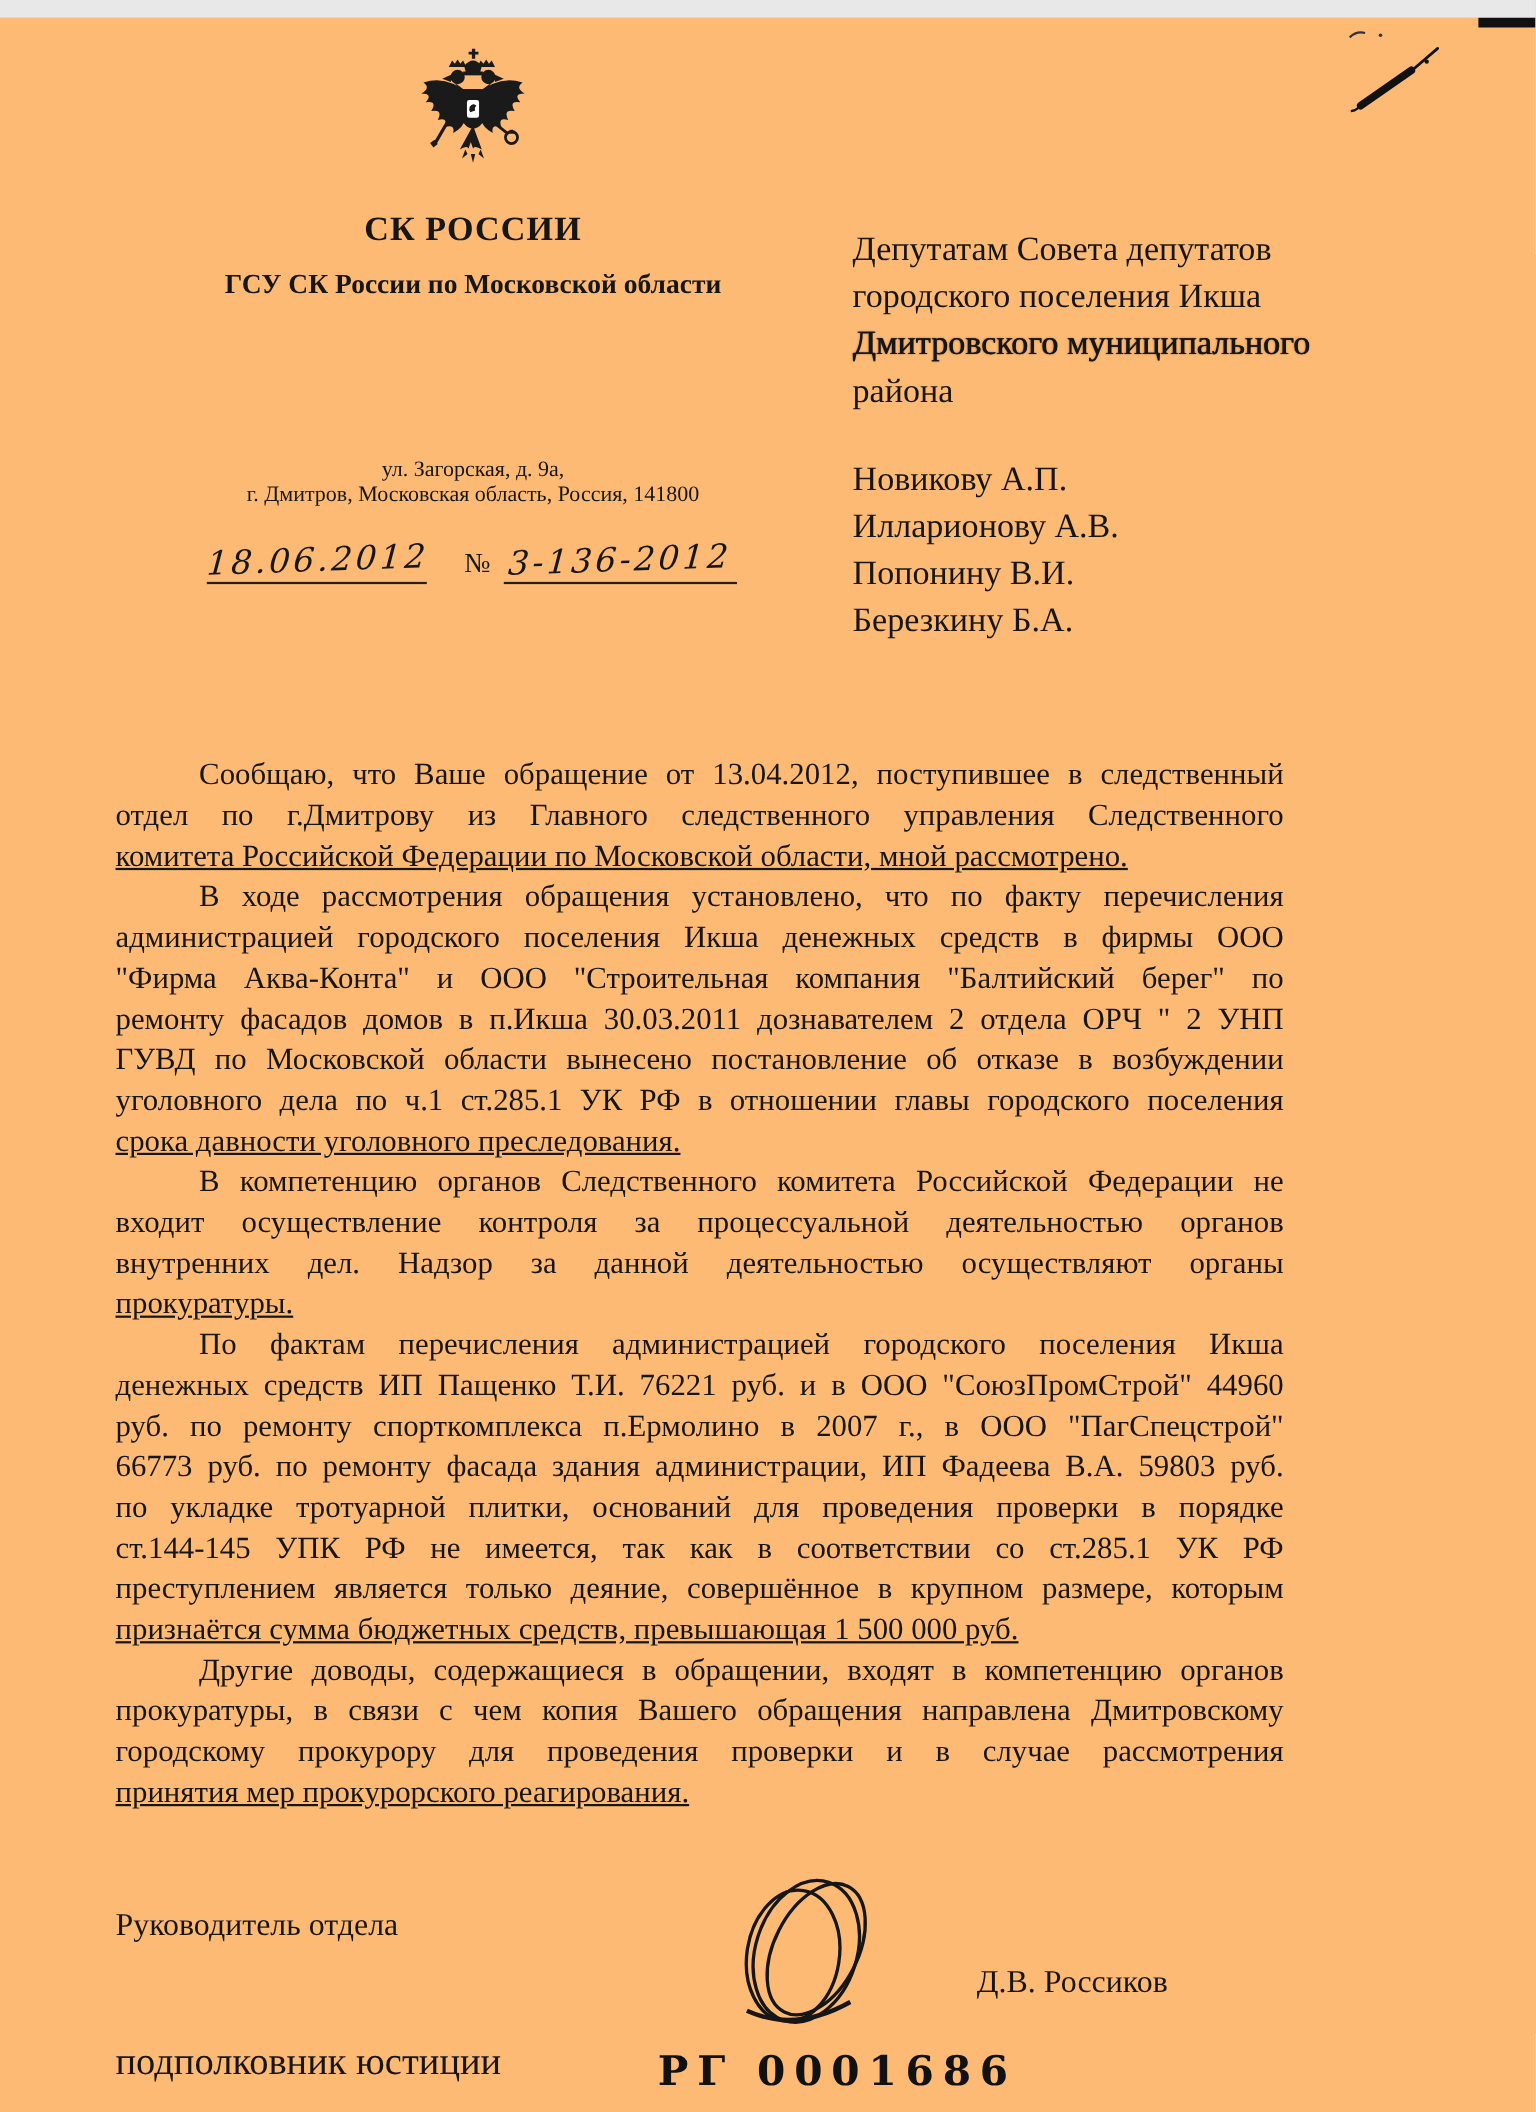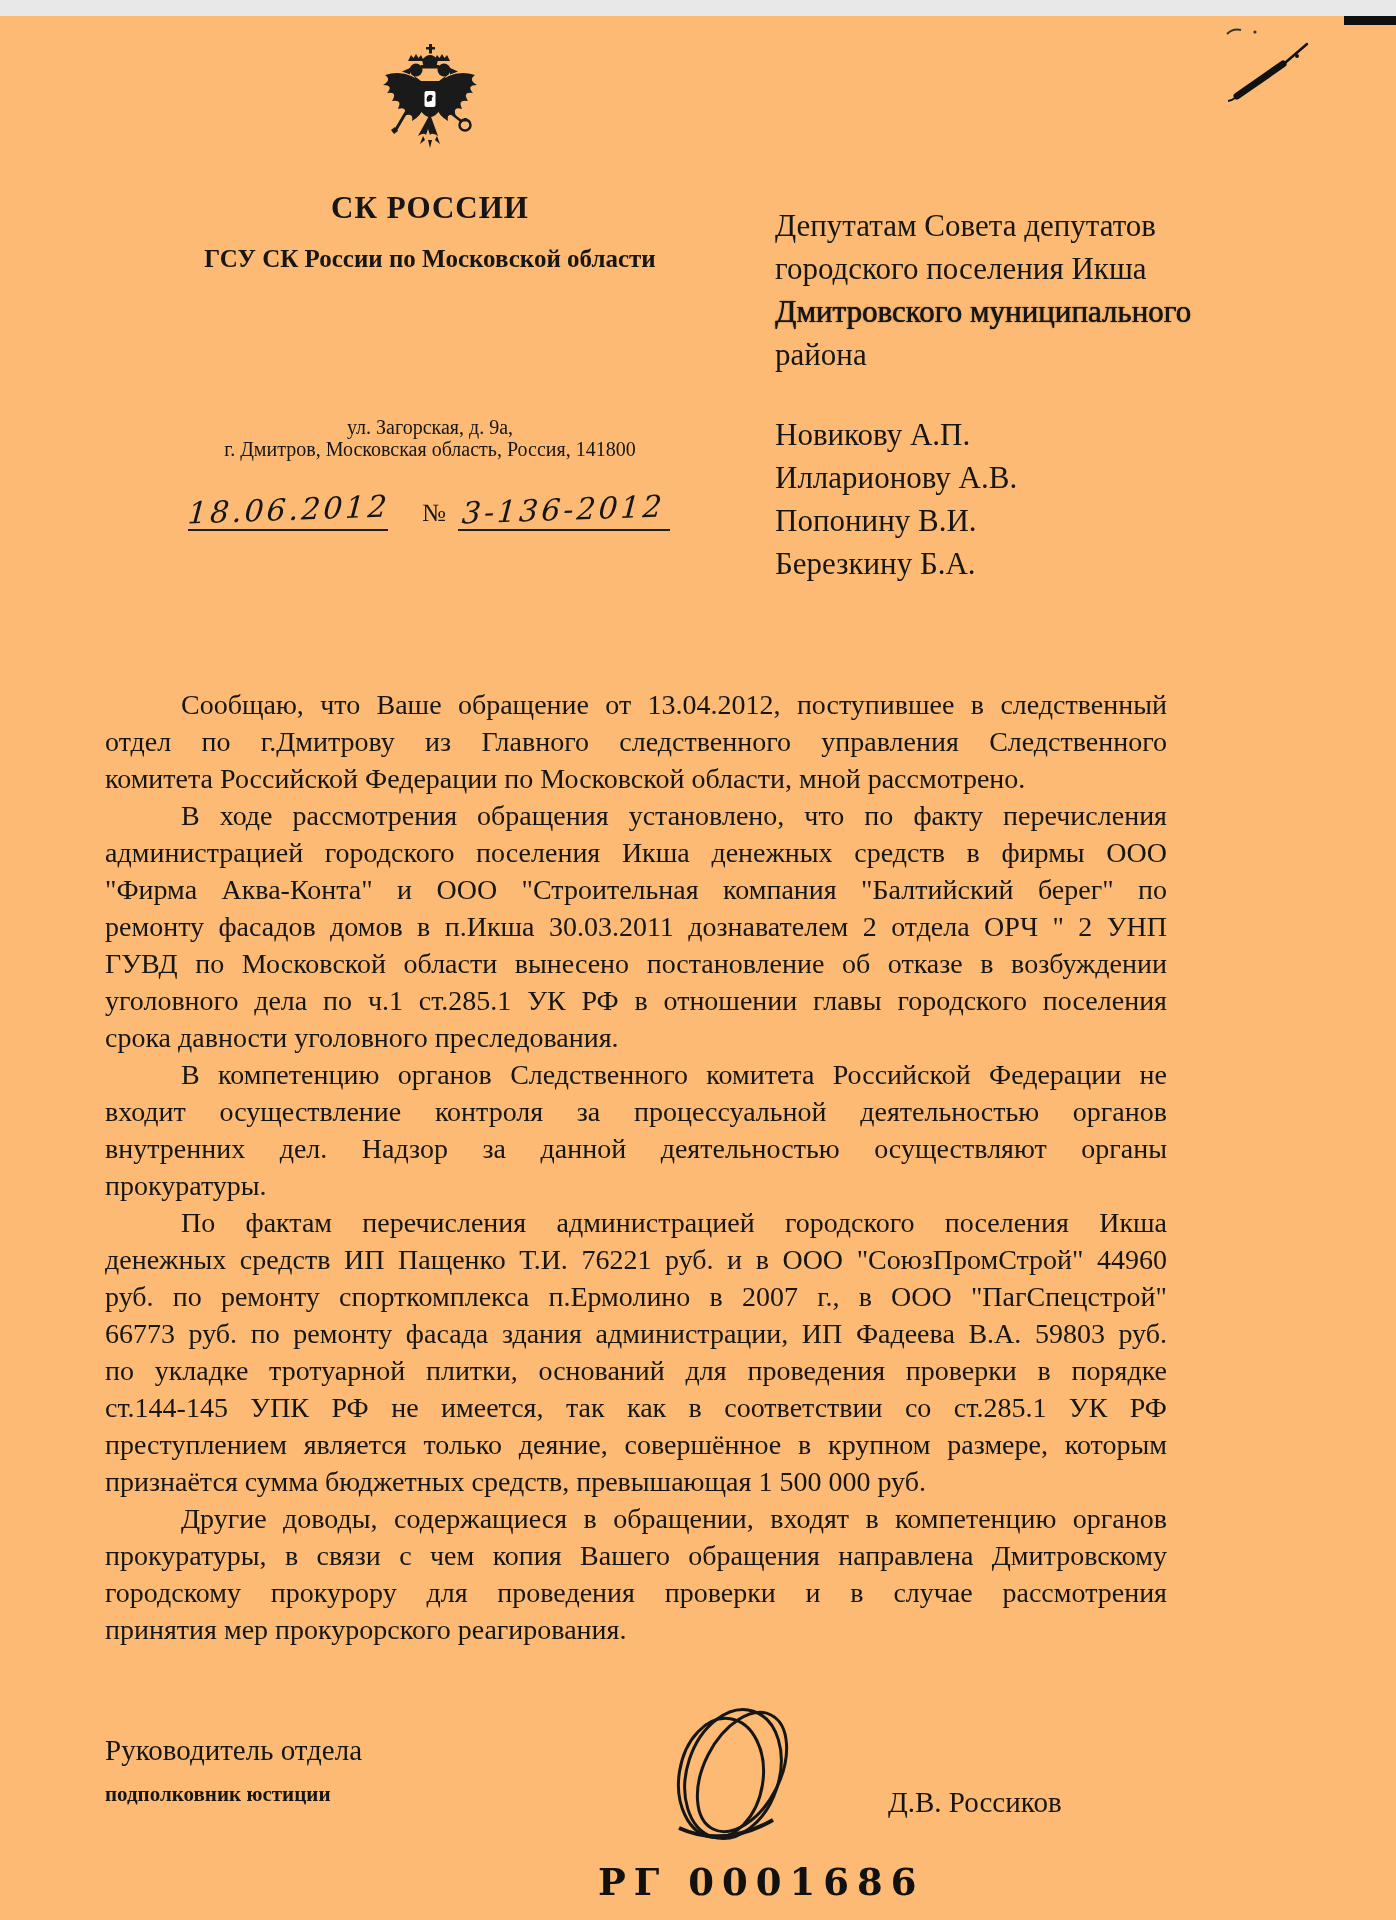--- a/index.html
+++ b/index.html
@@ -25,24 +25,24 @@
   .no-sign{font-size:25px;margin-left:34px;margin-right:0;padding-bottom:4px;}
   
   .addressee{position:absolute;left:775px;top:188px;width:400px;font-size:31px;line-height:43px;}
   .addressee div{white-space:nowrap;}
   .addr-smudged{text-shadow:0.6px 0 0 currentColor, 0 0 2px rgba(0,0,0,0.45);}
   .addressee-names{margin-top:37px;}
   
   .body-text{position:absolute;left:105px;top:670px;width:1062px;font-size:28px;line-height:37px;}
   .ln{text-align:justify;text-align-last:justify;white-space:normal;}
   .ln.first{padding-left:76px;}
-  .ln.last{text-align-last:left;}
+  .ln.last{text-align-last:left;text-decoration:underline;}
   
   .sig-title1{position:absolute;left:105px;top:1718px;font-size:29px;}
-  .sig-title2{position:absolute;left:105px;top:1766px;font-size:21px;font-weight:bold;}
+  .sig-title2{position:absolute;left:105px;top:1838px;font-size:35px;}
   .signature-svg{position:absolute;left:645px;top:1686px;width:175px;height:160px;}
   .sig-name{position:absolute;left:888px;top:1770px;font-size:29px;white-space:nowrap;}
   .stamp{
     position:absolute;left:598px;top:1844px;font-family:"DejaVu Serif",serif;
     font-weight:bold;font-size:37px;letter-spacing:8px;white-space:nowrap;color:#111;
   }
   
   .corner-bar{position:absolute;right:0;top:0;width:52px;height:9px;background:#101010;}
   .pen-mark{position:absolute;left:1165px;top:2px;width:170px;height:90px;}
 </style>

